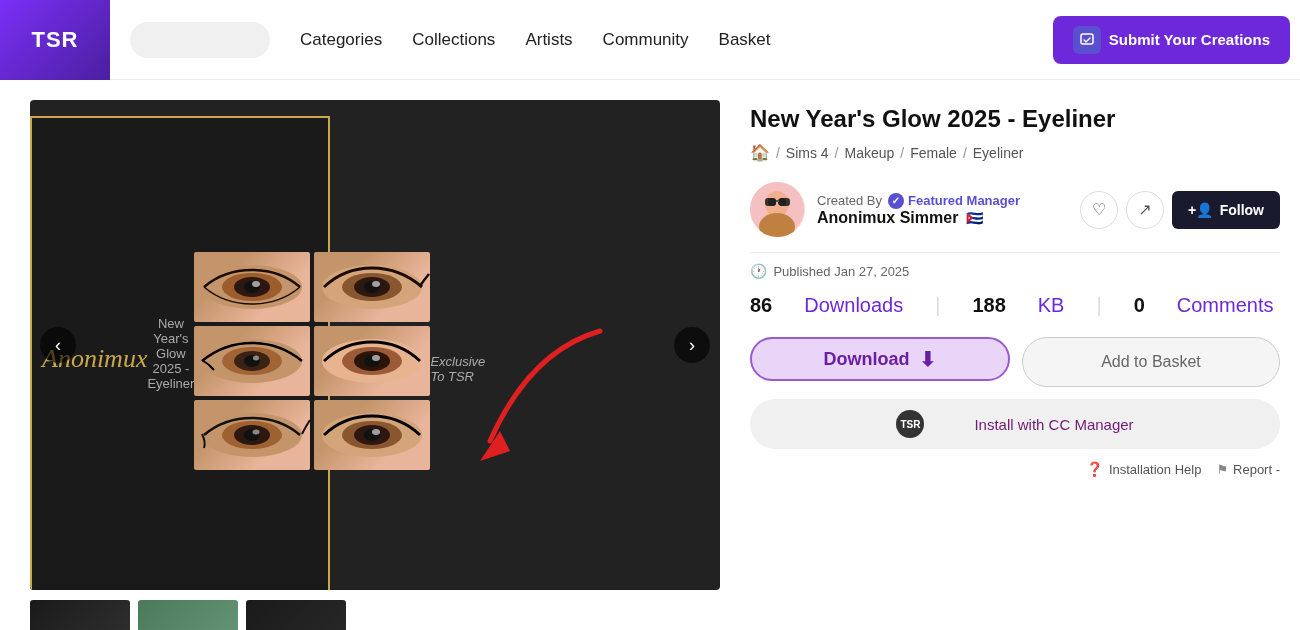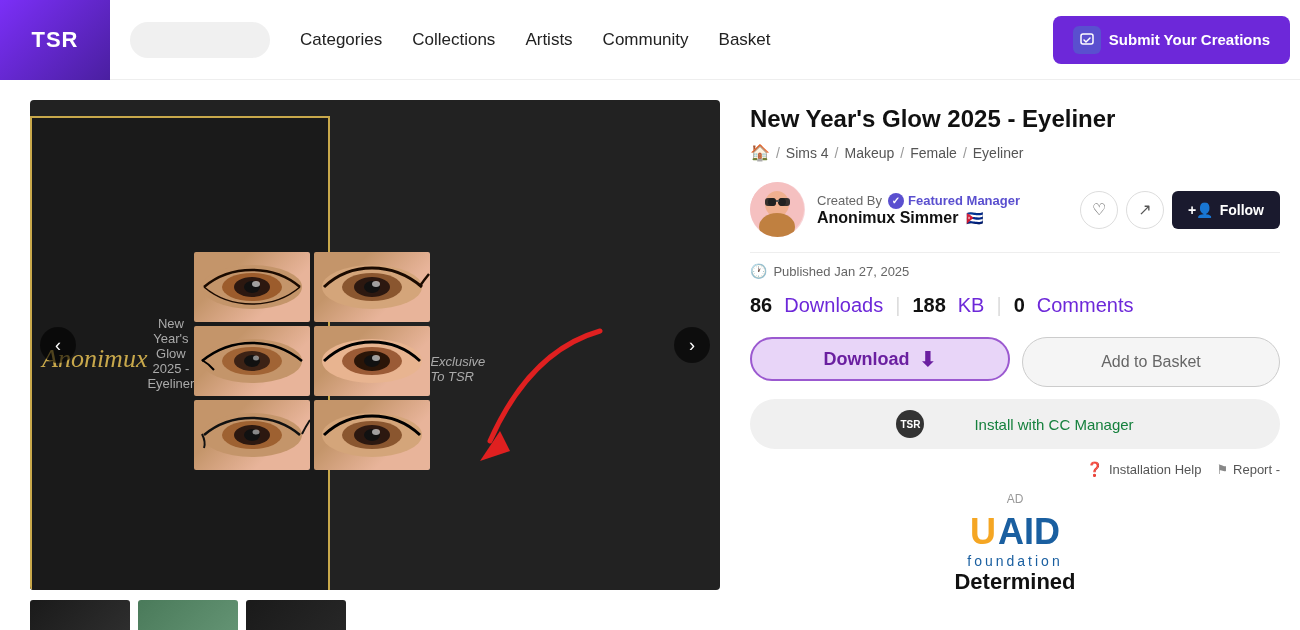--- a/index.html
+++ b/index.html
@@ -305,21 +305,21 @@
       gap: 6px;
       font-size: 13px;
       color: #666;
       margin-bottom: 15px;
     }
     .clock-icon { font-size: 14px; }
 
     .stats-row {
       display: flex;
       align-items: center;
-      gap: 12px;
+      gap: 32px;
       margin-bottom: 20px;
     }
     .stat-num {
       font-size: 20px;
       font-weight: bold;
       color: #111;
     }
     .stat-label {
       font-size: 20px;
       color: #6d28d9;
@@ -379,21 +379,21 @@
       border-radius: 50%;
       display: flex;
       align-items: center;
       justify-content: center;
       color: #fff;
       font-size: 10px;
       font-weight: bold;
     }
     .cc-text {
       font-size: 15px;
-      color: #15803d;
+      color: #701a75;
       margin-left: 40px;
     }
 
     .help-row {
       display: flex;
       align-items: center;
       justify-content: flex-end;
       gap: 15px;
       font-size: 13px;
       color: #666;
@@ -669,24 +669,15 @@
       <div class="help-link">
         <span class="help-icon">❓</span>
         <span>Installation Help</span>
       </div>
       <div class="report-link">
         <span class="flag-icon">⚑</span>
         <span>Report -</span>
       </div>
     </div>
 
-    <div class="ad-section">
-      <div class="ad-label">AD</div>
-      <div class="ad-logo">
-        <span class="ad-logo-text">U</span>
-        <span class="ad-logo-text ad-logo-text-blue">AID</span>
-      </div>
-      <div class="ad-foundation">foundation</div>
-      <div class="ad-subtitle">Determined</div>
-    </div>
   </div>
 
 </div>
 
 </body></html>

